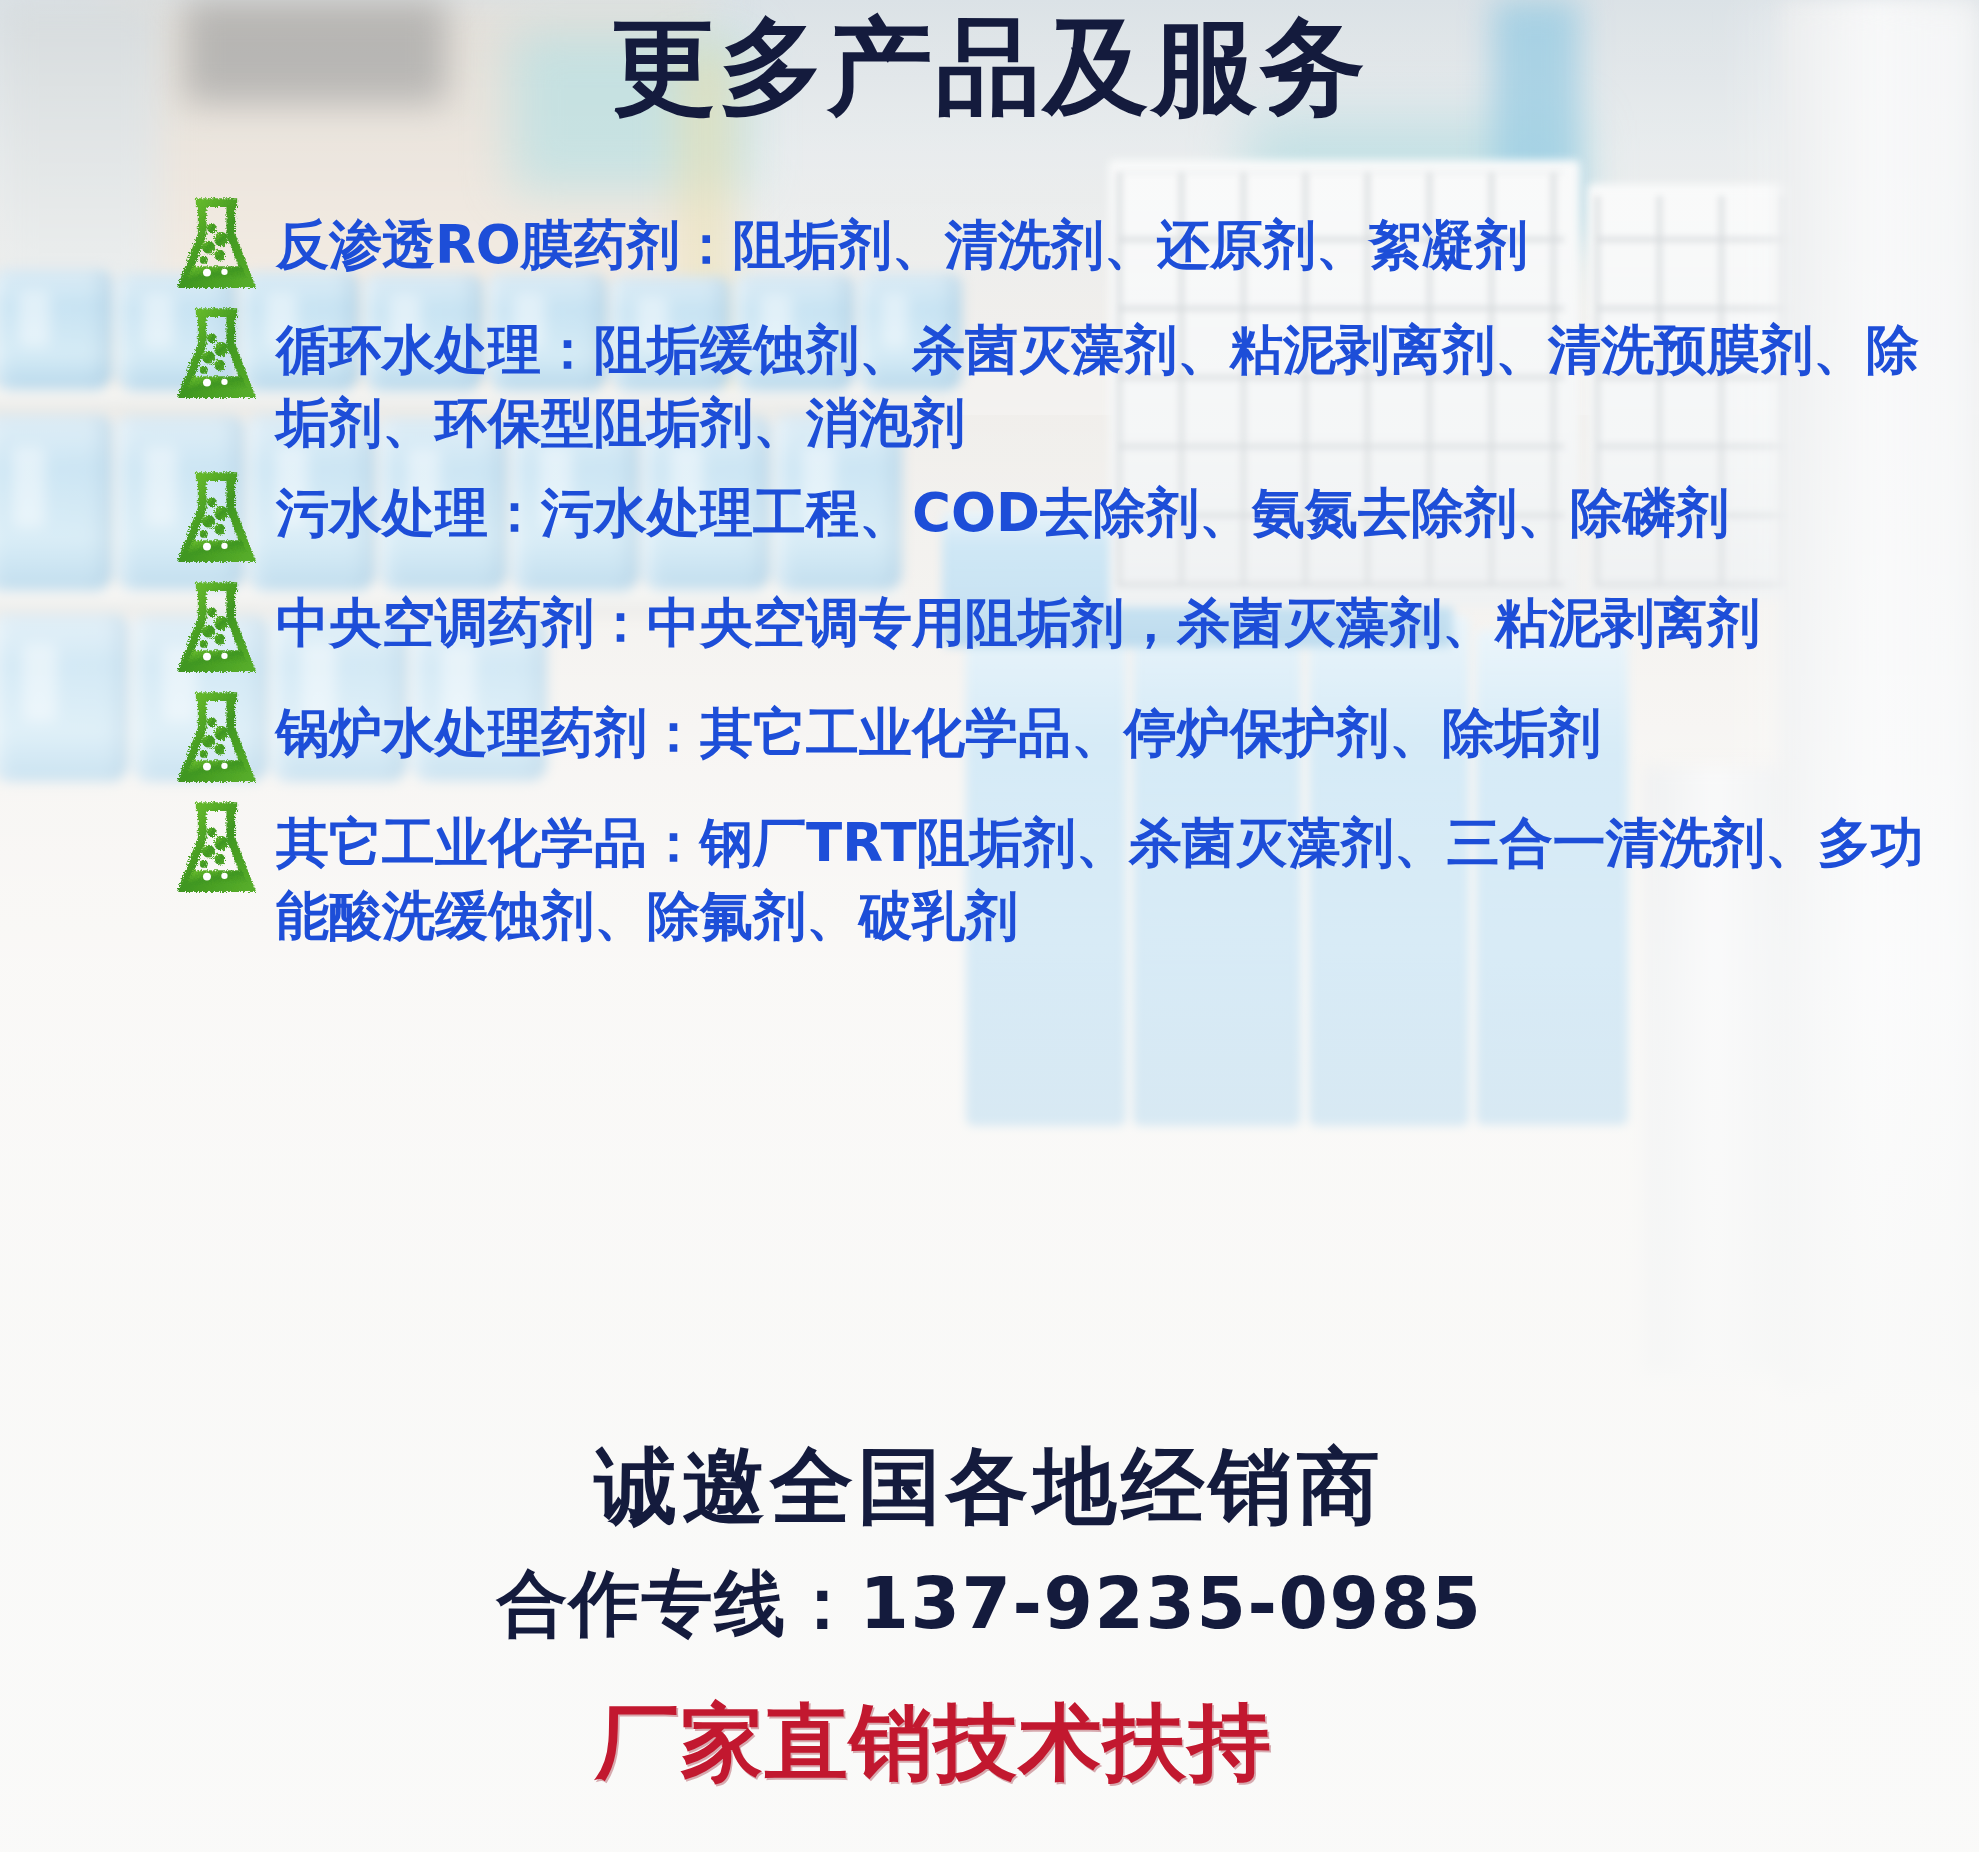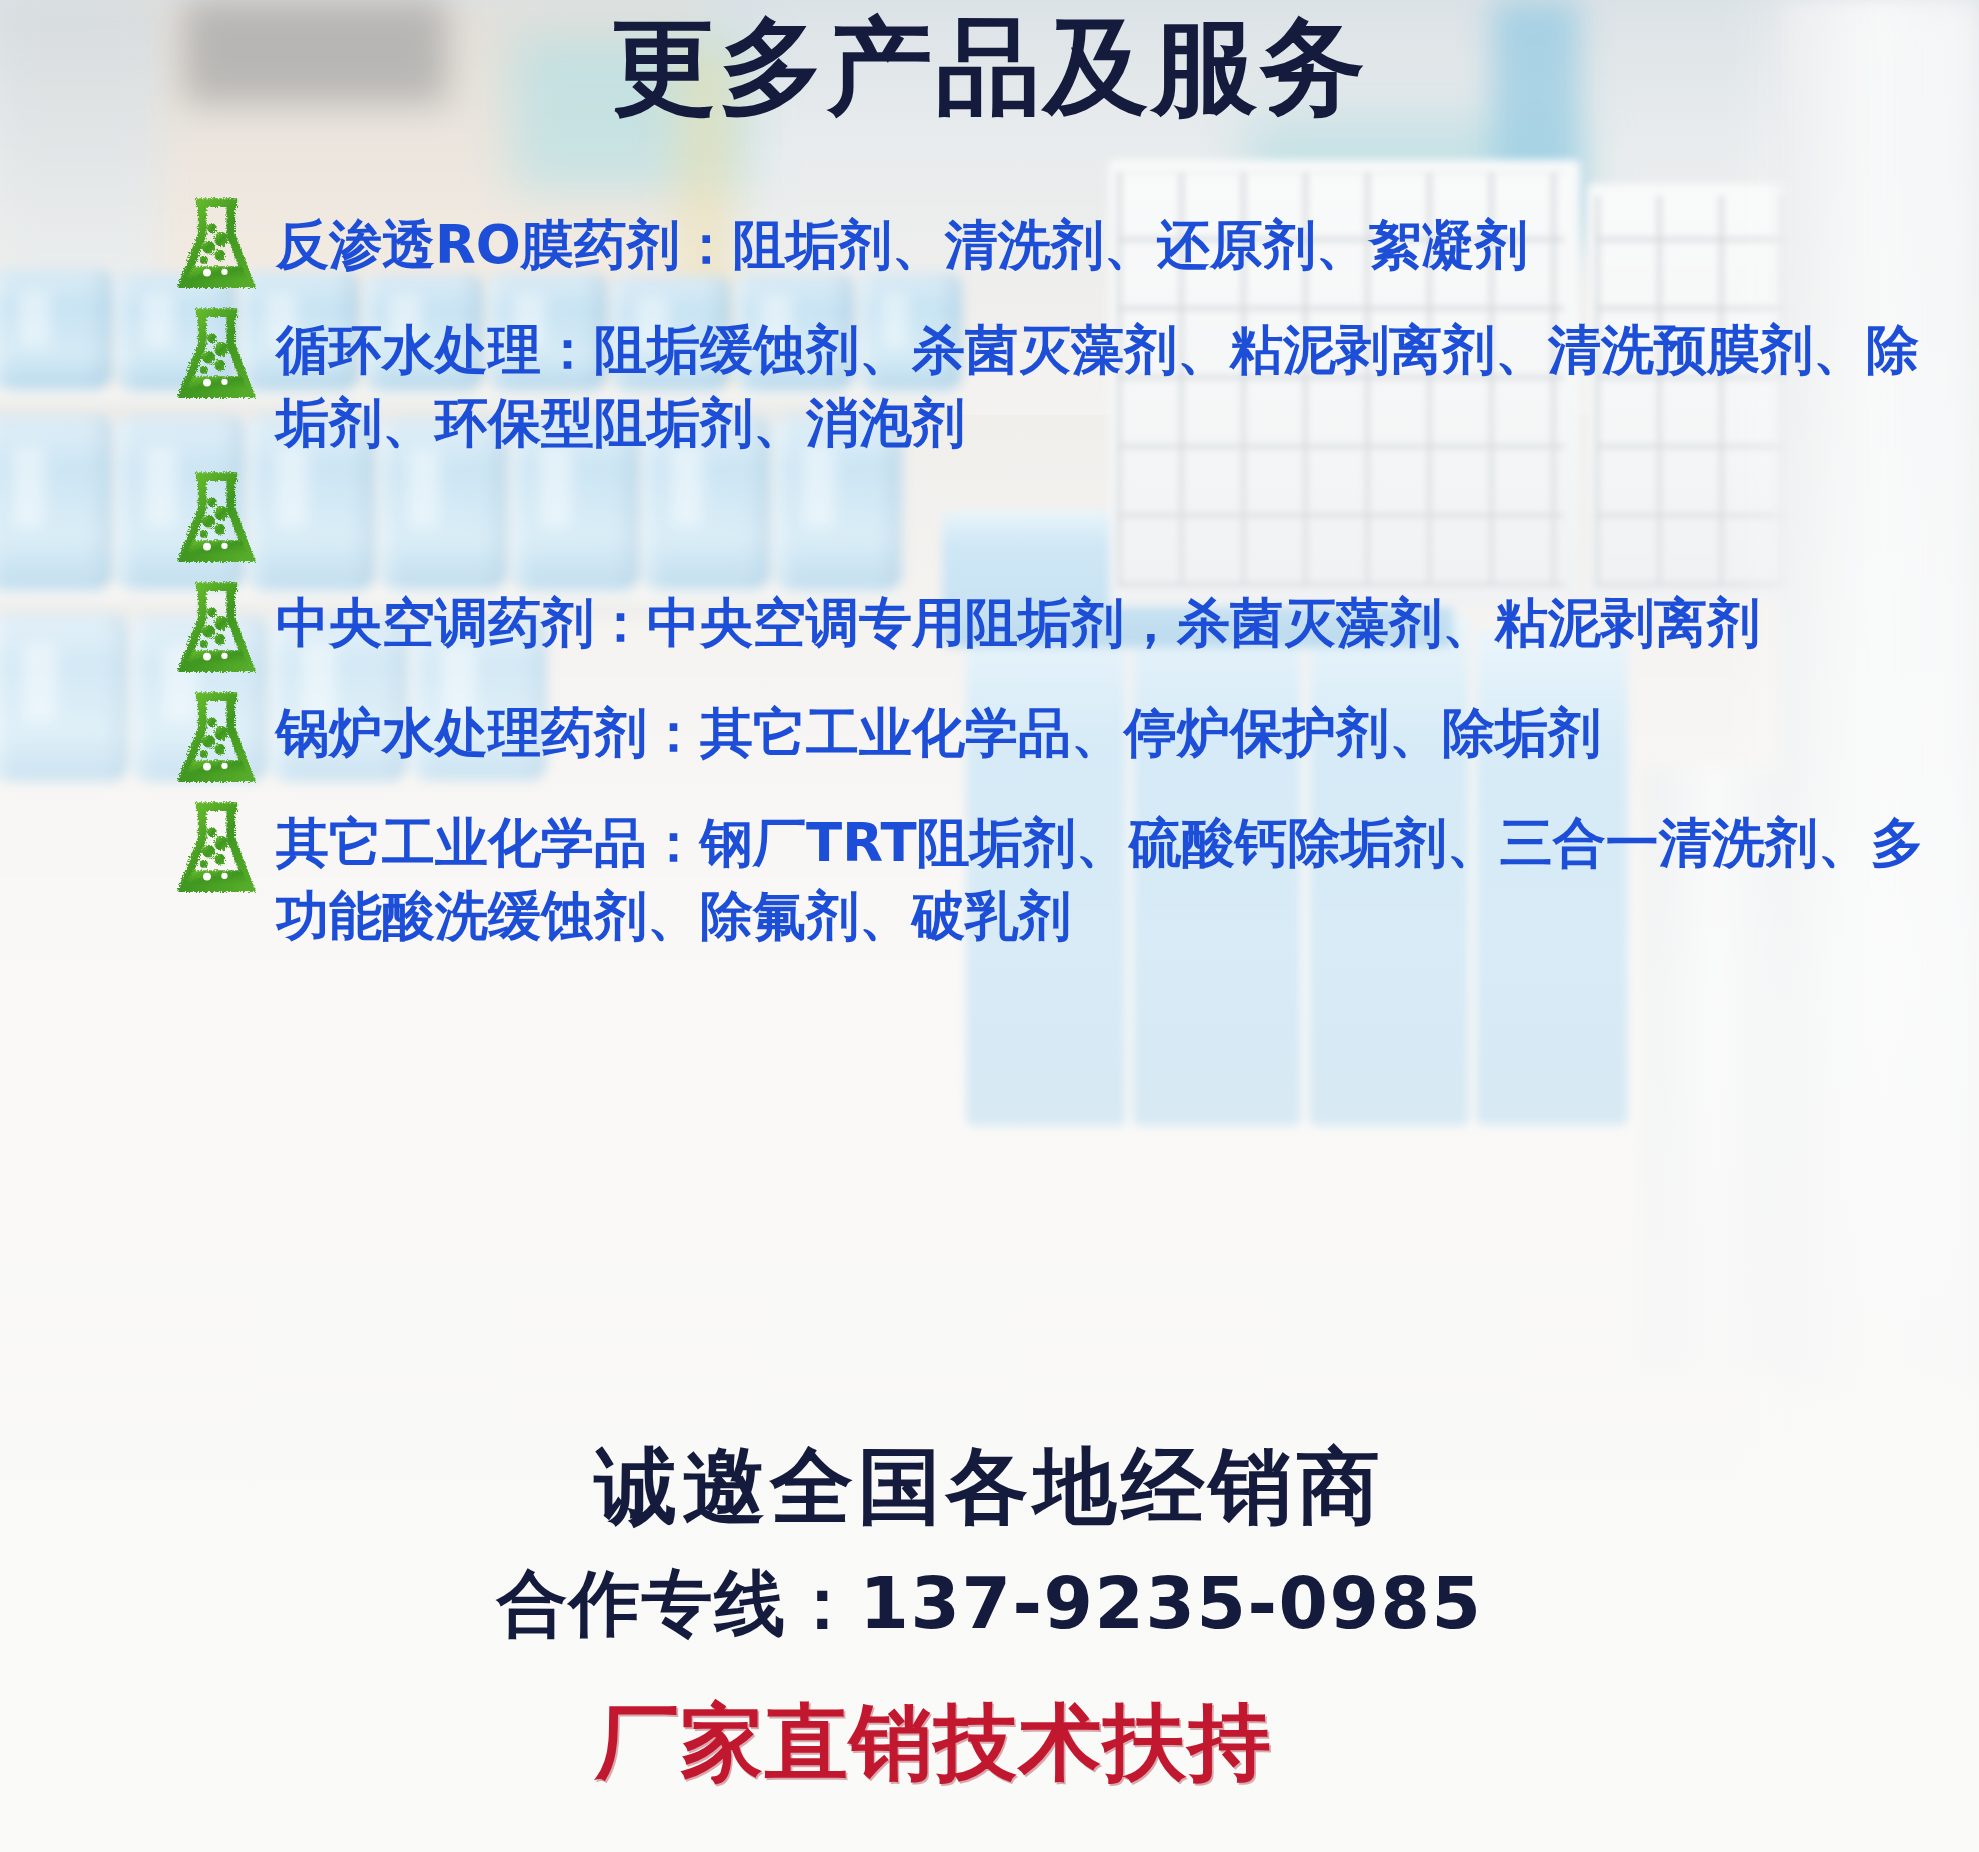--- a/index.html
+++ b/index.html
@@ -321,20 +321,21 @@
                   <circle cx="46" cy="68" r="8"></circle>
                 <circle cx="60" cy="78" r="7"></circle>
                   <circle cx="40" cy="84" r="5"></circle>
                 <path d="M26 92 H88 L96 110 H18 Z"></path>
               </g>
               <circle cx="44" cy="100" r="5" fill="#ffffff"></circle>
                 <circle cx="66" cy="99" r="4" fill="#ffffff"></circle>
             </svg>
           </span>
         </div>
+        <div class="row-text">污水处理：污水处理工程、COD去除剂、氨氮去除剂、除磷剂</div>
       </div>
 
       <div class="row">
         <div class="icon-cell">
           <span class="flask">
             <svg viewBox="0 0 112 128" xmlns="http://www.w3.org/2000/svg">
               <g filter="url(#ruf1)" fill="none" stroke="url(#lf1)" stroke-width="11">
                 <path d="M30 12 H82 M38 14 V52 L14 114 H98 L74 52 V14"></path>
               </g>
               <g filter="url(#ruf1)" fill="url(#lf1)">
@@ -389,21 +390,21 @@
                   <circle cx="46" cy="68" r="8"></circle>
                 <circle cx="60" cy="78" r="7"></circle>
                   <circle cx="40" cy="84" r="5"></circle>
                 <path d="M26 92 H88 L96 110 H18 Z"></path>
               </g>
               <circle cx="44" cy="100" r="5" fill="#ffffff"></circle>
                 <circle cx="66" cy="99" r="4" fill="#ffffff"></circle>
             </svg>
           </span>
         </div>
-        <div class="row-text">其它工业化学品：钢厂TRT阻垢剂、硫酸钙除垢剂、三合一清洗剂、多功能酸洗缓蚀剂、除氟剂、破乳剂</div>
+        <div class="row-text">其它工业化学品：钢厂TRT阻垢剂、杀菌灭藻剂、三合一清洗剂、多功能酸洗缓蚀剂、除氟剂、破乳剂</div>
       </div>
 
     </div>
 
     <div class="cta">
       <div class="cta-1">诚邀全国各地经销商</div>
       <div class="cta-2">合作专线：137-9235-0985</div>
     </div>
 
     <div class="slogans">

